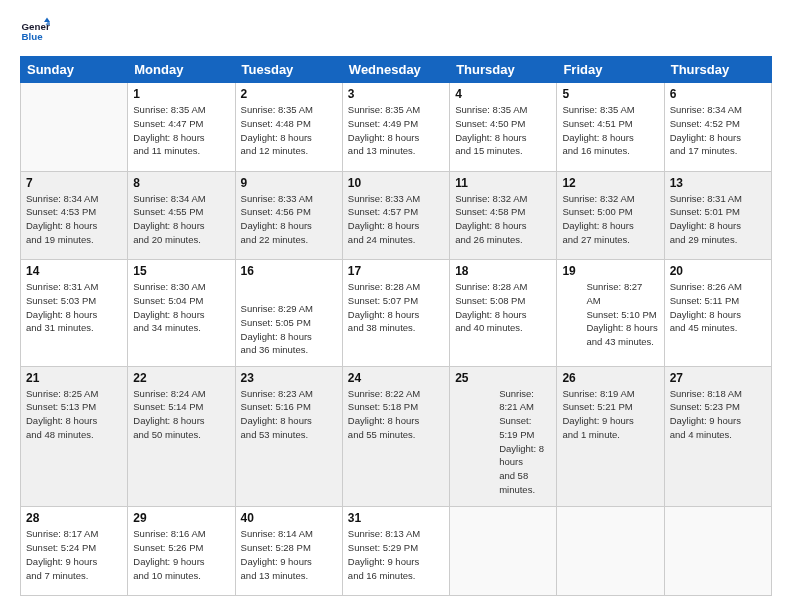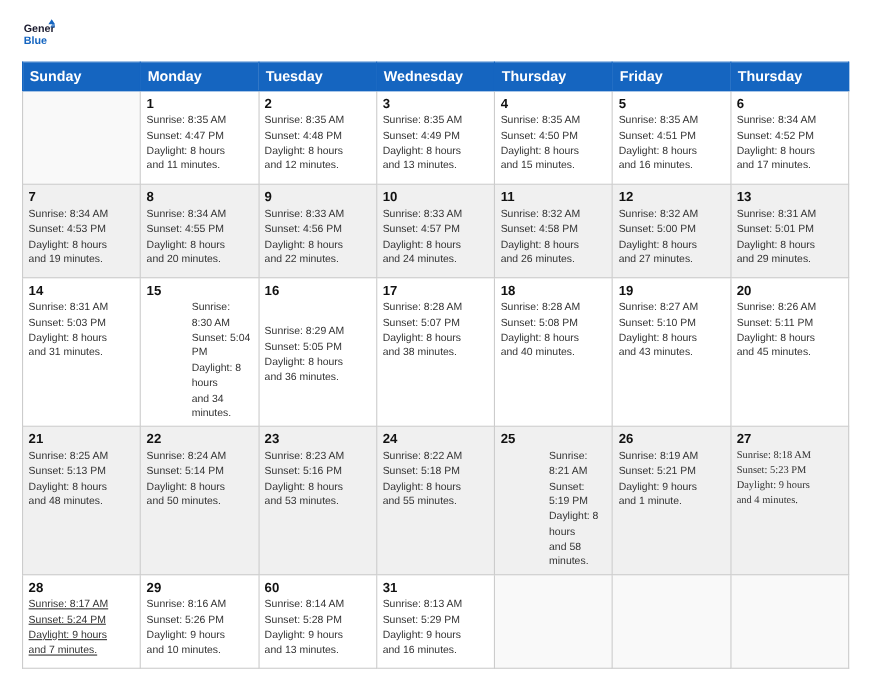--- a/index.html
+++ b/index.html
@@ -225,21 +225,21 @@
         <tr>
           <td>
             <span class="day-num">14</span>
             <div class="day-info" style="white-space: pre-line;">Sunrise: 8:31 AM
 Sunset: 5:03 PM
 Daylight: 8 hours
 and 31 minutes.</div>
           </td>
           <td>
             <span class="day-num">15</span>
-            <div class="day-info" style="white-space: pre-line; margin-left: 41px;">Sunrise: 8:30 AM
+            <div class="day-info" style="white-space: pre-line;">Sunrise: 8:30 AM
 Sunset: 5:04 PM
 Daylight: 8 hours
 and 34 minutes.</div>
           </td>
           <td>
             <span class="day-num">16</span>
             <div class="day-info" style="white-space: pre-line; margin-top: 24px;">Sunrise: 8:29 AM
 Sunset: 5:05 PM
 Daylight: 8 hours
 and 36 minutes.</div>
@@ -253,21 +253,21 @@
           </td>
           <td>
             <span class="day-num">18</span>
             <div class="day-info" style="white-space: pre-line;">Sunrise: 8:28 AM
 Sunset: 5:08 PM
 Daylight: 8 hours
 and 40 minutes.</div>
           </td>
           <td>
             <span class="day-num">19</span>
-            <div class="day-info" style="white-space: pre-line;">Sunrise: 8:27 AM
+            <div class="day-info" style="white-space: pre-line; margin-left: 24px;">Sunrise: 8:27 AM
 Sunset: 5:10 PM
 Daylight: 8 hours
 and 43 minutes.</div>
           </td>
           <td>
             <span class="day-num">20</span>
             <div class="day-info" style="white-space: pre-line;">Sunrise: 8:26 AM
 Sunset: 5:11 PM
 Daylight: 8 hours
 and 45 minutes.</div>
@@ -311,43 +311,43 @@
           </td>
           <td>
             <span class="day-num">26</span>
             <div class="day-info" style="white-space: pre-line;">Sunrise: 8:19 AM
 Sunset: 5:21 PM
 Daylight: 9 hours
 and 1 minute.</div>
           </td>
           <td>
             <span class="day-num">27</span>
-            <div class="day-info" style="white-space: pre-line; font-family: Liberation Serif, serif;">Sunrise: 8:18 AM
+            <div class="day-info" style="white-space: pre-line;">Sunrise: 8:18 AM
 Sunset: 5:23 PM
 Daylight: 9 hours
 and 4 minutes.</div>
           </td>
         </tr>
         <tr>
           <td>
             <span class="day-num">28</span>
-            <div class="day-info" style="white-space: pre-line; text-decoration: underline;">Sunrise: 8:17 AM
+            <div class="day-info" style="white-space: pre-line;">Sunrise: 8:17 AM
 Sunset: 5:24 PM
 Daylight: 9 hours
 and 7 minutes.</div>
           </td>
           <td>
             <span class="day-num">29</span>
             <div class="day-info" style="white-space: pre-line;">Sunrise: 8:16 AM
 Sunset: 5:26 PM
 Daylight: 9 hours
 and 10 minutes.</div>
           </td>
           <td>
-            <span class="day-num">60</span>
+            <span class="day-num">40</span>
             <div class="day-info" style="white-space: pre-line;">Sunrise: 8:14 AM
 Sunset: 5:28 PM
 Daylight: 9 hours
 and 13 minutes.</div>
           </td>
           <td>
             <span class="day-num">31</span>
             <div class="day-info" style="white-space: pre-line;">Sunrise: 8:13 AM
 Sunset: 5:29 PM
 Daylight: 9 hours

